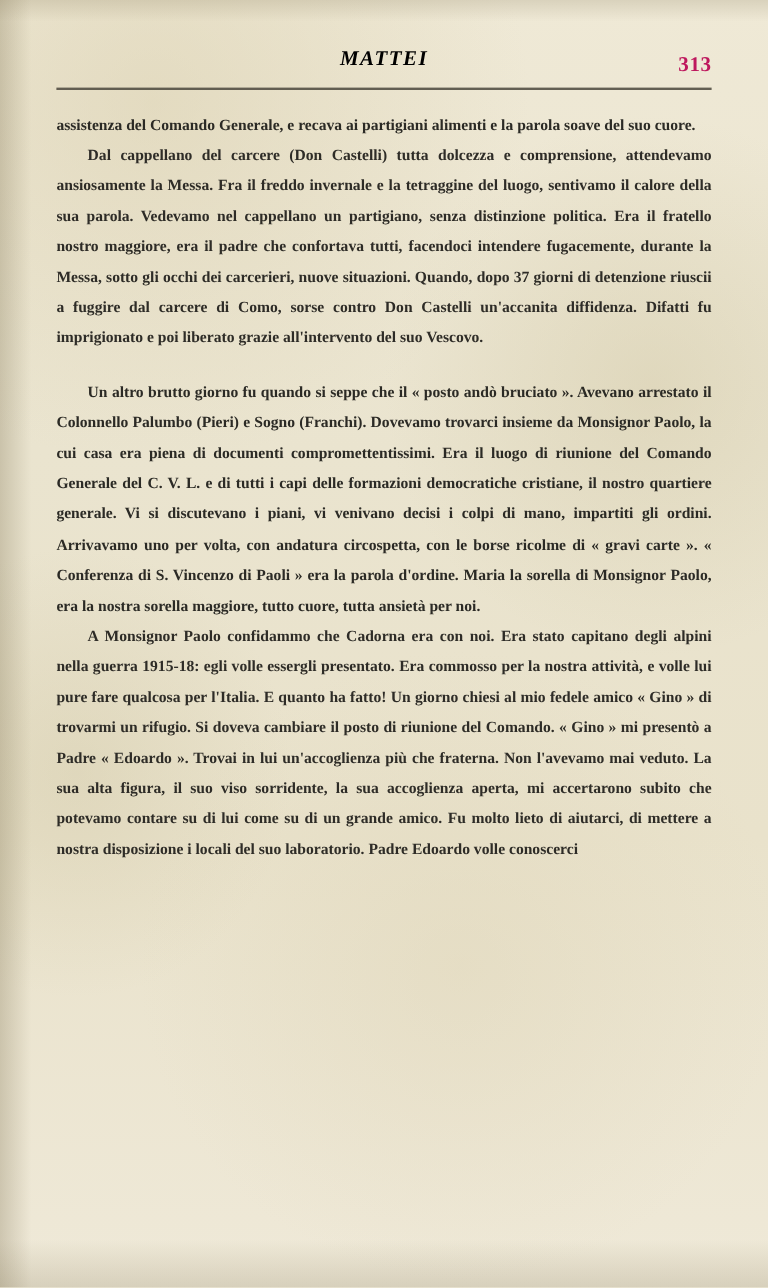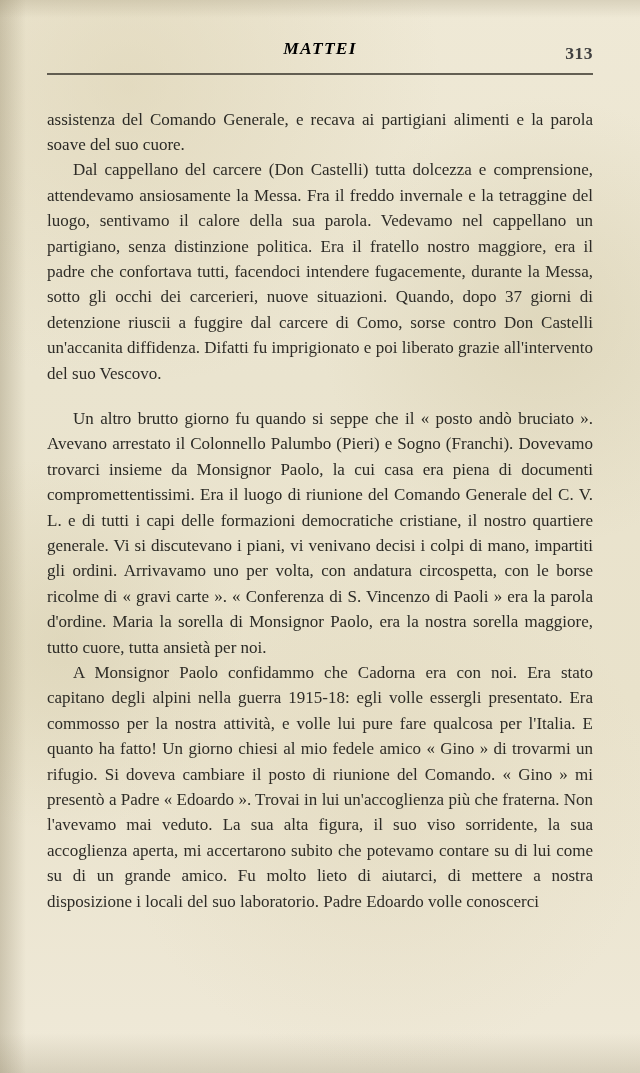--- a/index.html
+++ b/index.html
@@ -66,36 +66,37 @@
     letter-spacing: 1.2px;
     color: #000000;
   }
   .folio {
     position: absolute;
     right: 0;
     bottom: 0;
     font-weight: bold;
     font-size: 17.5px;
     letter-spacing: 0.5px;
-    color: #404040;
+    color: #be185d;
   }
   .rule {
     margin-top: 9px;
     height: 1.5px;
     background: #4a463c;
     opacity: 0.85;
   }
 
   .body-text {
-    margin-top: 32px;
-    font-size: 17px;
+    margin-top: 16px;
+    font-size: 13px;
     line-height: 25.4px;
     text-align: justify;
     text-justify: inter-word;
     color: #2c2b26;
+    font-weight: bold;
     -webkit-font-smoothing: none;
   }
   .body-text p {
     margin: 0;
   }
   .body-text p.indent {
     text-indent: 26px;
   }
   .body-text p.gap {
     margin-top: 20px;

